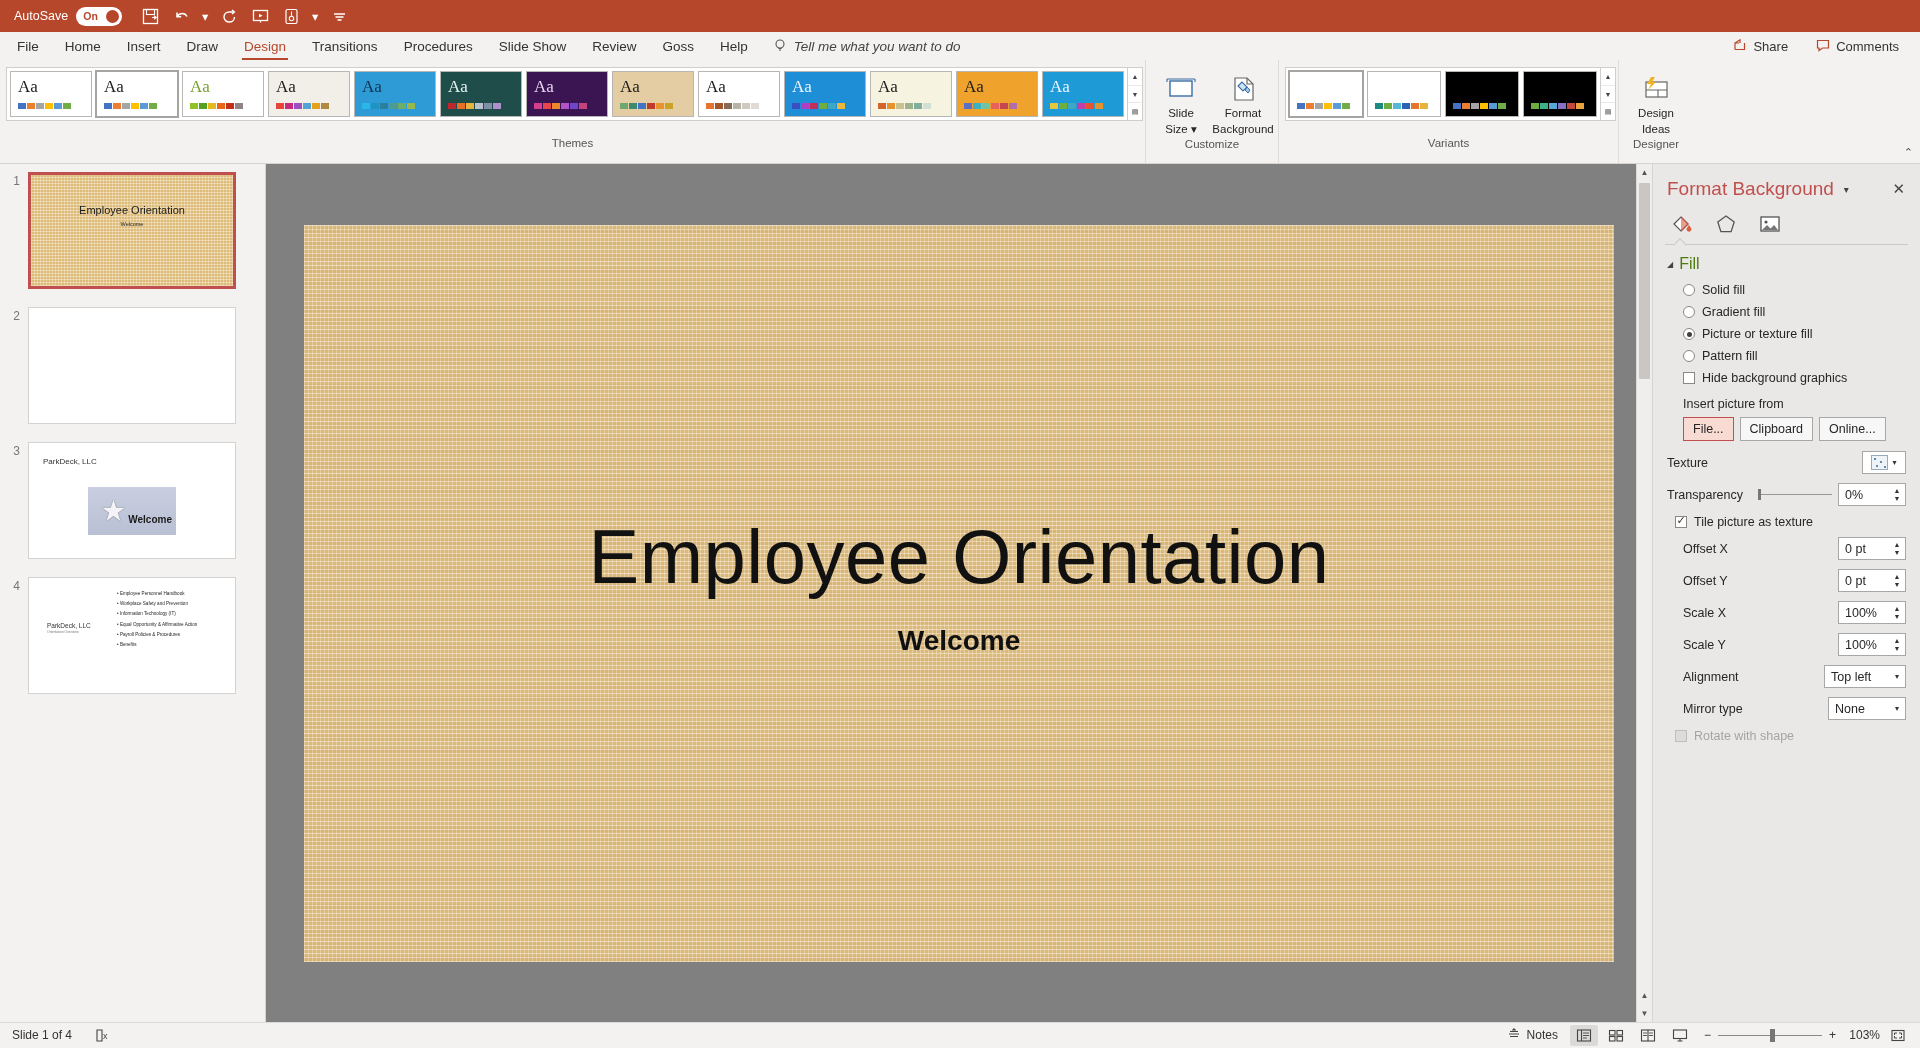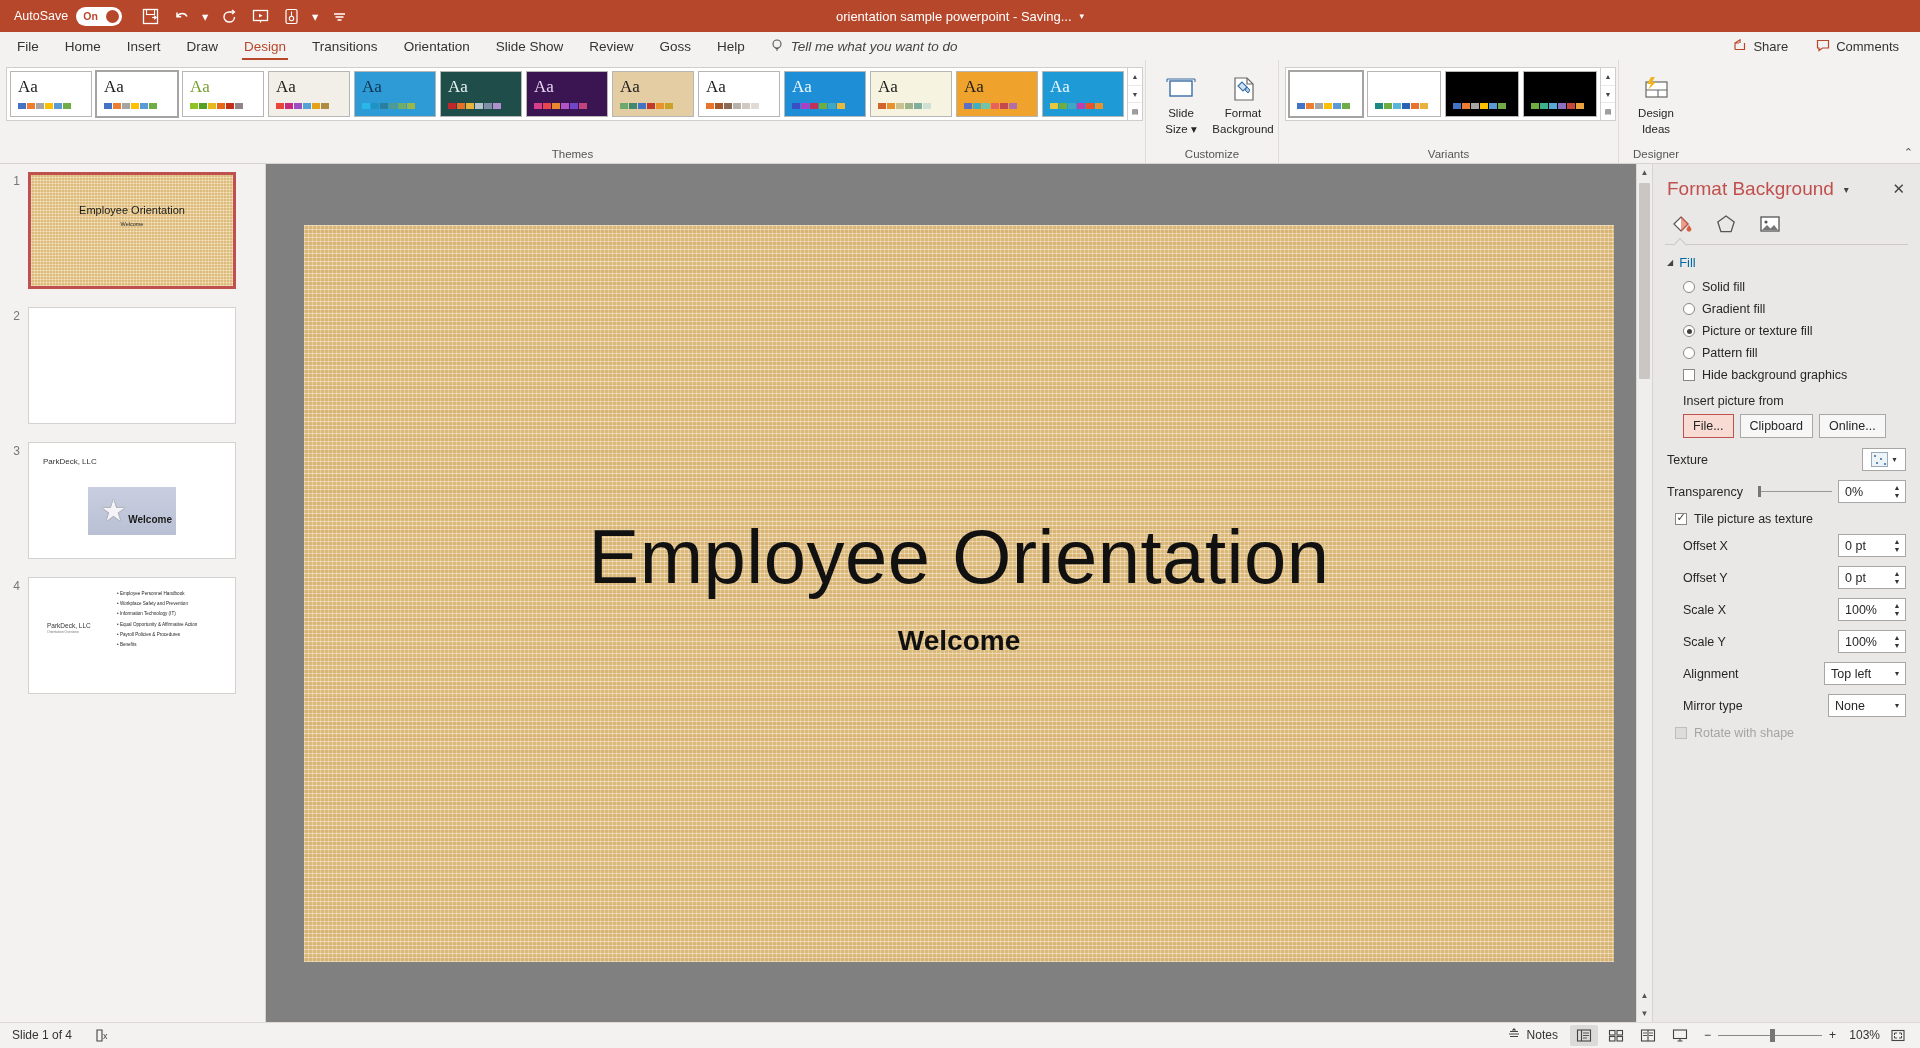--- a/index.html
+++ b/index.html
@@ -74,21 +74,21 @@
 
   
   .ribbon {
     height:104px; background:#f3f2f1; border-bottom:1px solid #d6d3d1;
     display:flex; align-items:stretch; position:relative;
   }
   .rgroup { display:flex; flex-direction:column; position:relative; padding:3px 0 0 0; }
   .rgroup + .rgroup { border-left:1px solid #dedbd9; }
   .rgroup-label {
     text-align:center; font-size:11.5px; color:#555; margin-top:auto;
-    padding-bottom:3px;
+    padding-bottom:14px;
   }
   .gallery-wrap { display:flex; align-items:flex-start; padding:4px 2px 0 6px; }
   .gallery {
     display:flex; gap:4px; border:1px solid #d0cecd; background:#fff; padding:3px;
   }
   .thm {
     width:82px; height:46px; border:1px solid #b8b6b4; background:#fff;
     position:relative; overflow:hidden; cursor:pointer; flex:none;
   }
   .thm.sel { outline:2px solid #a6a4a2; outline-offset:-1px; box-shadow:0 0 0 1px #fff inset;}
@@ -216,21 +216,21 @@
   .fb-tab-underline { position:relative; }
   .fb-sep { height:1px; background:#ccc9c7; margin:6px 12px 0 12px; position:relative;}
   .fb-sep::after{
     content:""; position:absolute; left:10px; top:-4px; width:9px; height:9px;
     background:#e9e8e7; border-left:1px solid #ccc9c7; border-top:1px solid #ccc9c7;
     transform:rotate(45deg);
   }
   .fb-body { padding:10px 14px 0 14px; font-size:12.5px; color:#262626; }
   .sect-head { display:flex; align-items:center; gap:6px; margin-bottom:10px; }
   .sect-head .tri { font-size:8px; color:#444; }
-  .sect-head .nm { color:#0369a1; font-size:13px;}
+  .sect-head .nm { color:#4d7c0f; font-size:16px;}
   .radio-row, .check-row { display:flex; align-items:center; gap:7px; margin-bottom:8px; padding-left:16px;}
   .rad {
     width:12px; height:12px; border-radius:50%; border:1px solid #8a8886; background:#fff;
     position:relative; flex:none; cursor:pointer;
   }
   .rad.on::after {
     content:""; position:absolute; left:2.5px; top:2.5px; width:5px; height:5px;
     border-radius:50%; background:#404040;
   }
   .chk {
@@ -354,34 +354,31 @@
         </svg>
     </span>
     <span class="qcaret">▾</span>
     <span class="qbtn">
       <svg width="17" height="17" viewBox="0 0 17 17">
           <path d="M3 6h11M4.5 9h8M6.5 12h4" stroke="#fff" stroke-width="1.3"></path>
         </svg>
     </span>
   </span>
 
-  <div class="title-center">
-    <span>orientation sample powerpoint  -  Saving...</span><span class="title-caret">▾</span>
-  </div>
 
 </div>
 
 <div class="tabstrip">
   <div class="tab">File</div>
   <div class="tab">Home</div>
   <div class="tab">Insert</div>
   <div class="tab">Draw</div>
   <div class="tab active">Design</div>
   <div class="tab">Transitions</div>
-  <div class="tab">Orientation</div>
+  <div class="tab">Procedures</div>
   <div class="tab">Slide Show</div>
   <div class="tab">Review</div>
   <div class="tab">Goss</div>
   <div class="tab">Help</div>
   <div class="tellme">
     <span class="lamp">
       <svg width="14" height="14" viewBox="0 0 14 14">
           <circle cx="7" cy="6" r="4" fill="none" stroke="#555" stroke-width="1.1"></circle>
           <path d="M5.5 10.5h3M6 12h2" stroke="#555" stroke-width="1.1"></path>
         </svg>

